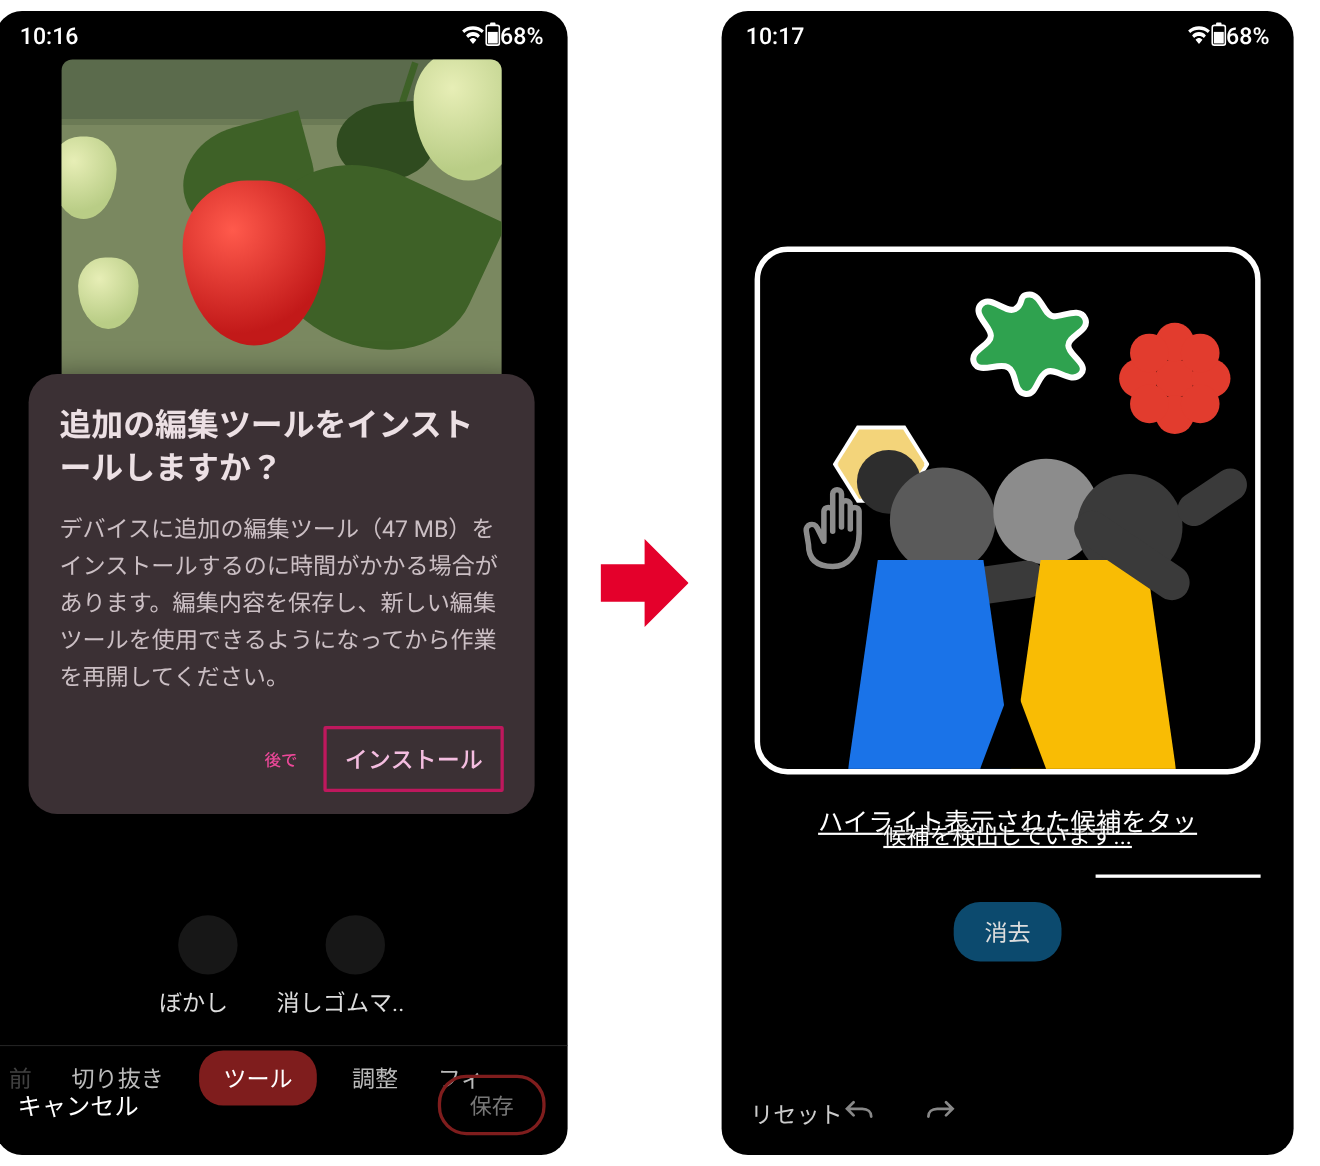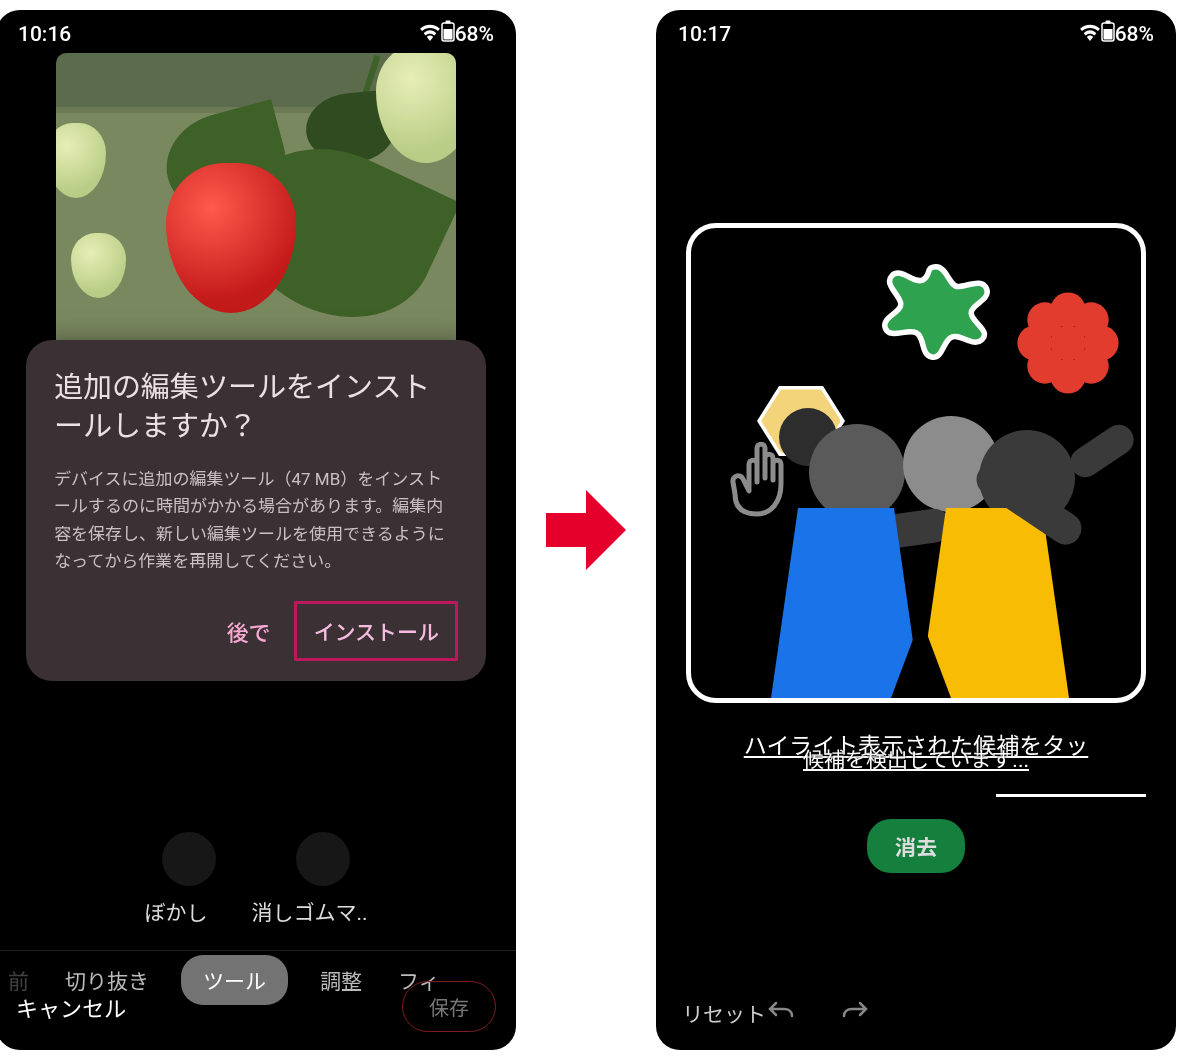--- a/index.html
+++ b/index.html
@@ -18,45 +18,45 @@
     .leaf.b{ width:120px; height:100px; right:170px; top:60px; transform:rotate(-15deg);}
     .leaf.c{ width:90px; height:70px; right:60px; top:40px; transform:rotate(-5deg); background:#2f4b1f;}
     .berry { position:absolute; border-radius:45% 45% 50% 50% / 40% 40% 60% 60%; }
     .berry.red{ width:130px; height:150px; background:radial-gradient(circle at 35% 30%, #ff5a4c, #c21919 70%); left:110px; top:110px;}
     .berry.green1{ width:100px; height:120px; background:radial-gradient(circle at 35% 30%, #e7eeb6, #b9cd86 70%); right:-20px; top:-10px;}
     .berry.green2{ width:60px; height:75px; background:radial-gradient(circle at 35% 30%, #e7eeb6, #b9cd86 70%); left:-10px; top:70px;}
     .berry.green3{ width:55px; height:65px; background:radial-gradient(circle at 35% 30%, #e7eeb6, #b9cd86 70%); left:15px; top:180px;}
     .stem{ position:absolute; width:6px; height:120px; background:#3e6127; left:300px; top:0; transform:rotate(18deg);}
 
     .dialog { position:absolute; left:30px; right:30px; top:330px; background:#3b3034; border-radius:26px; padding:28px 28px 20px; box-shadow:0 6px 30px rgba(0,0,0,.6); }
-    .dialog-title { font-size:29px; line-height:1.35; color:#ece0e4; font-weight:400; margin-bottom:20px; }
-    .dialog-body  { font-size:17px; line-height:1.6; color:#cbbfc4; }
+    .dialog-title { font-size:29px; line-height:1.35; color:#ece0e4; font-weight:700; margin-bottom:20px; }
+    .dialog-body  { font-size:21px; line-height:1.6; color:#cbbfc4; }
     .dialog-actions { display:flex; justify-content:flex-end; gap:12px; margin-top:26px; align-items:center; }
-    .btn-text { color:#f9a8d4; font-size:22px; padding:10px 12px; font-weight:500;}
+    .btn-text { color:#ec4899; font-size:15px; padding:10px 12px; font-weight:500;}
     .btn-install-wrap { border:3px solid #be185d; padding:2px; border-radius:2px; }
     .btn-install { color:#f4bde0; font-size:21px; padding:10px 14px; font-weight:500;}
 
     .tool-icons { position:absolute; top:822px; width:100%; display:flex; justify-content:center; gap:80px; opacity:.45;}
     .tool-icon-circle{ width:54px; height:54px; border-radius:50%; background:#333; }
     .tool-labels { position:absolute; top:886px; width:100%; display:flex; justify-content:center; gap:44px; font-size:21px; color:#ddd;}
     .tabs { position:absolute; top:940px; width:100%; display:flex; align-items:center; gap:28px; padding:0 8px; font-size:21px; color:#bbb; border-top:1px solid #222;}
     .tabs span{ padding:14px 4px;}
-    .tabs .active{ background:#737373; color:#fff; border-radius:22px; padding:10px 22px;}
+    .tabs .active{ background:#7f1d1d; color:#fff; border-radius:22px; padding:10px 22px;}
     .bottom-bar { position:absolute; bottom:0; width:100%; display:flex; justify-content:space-between; align-items:center; padding:14px 20px 18px; font-size:22px;}
-    .save-btn { color:#777; border:1px solid #7f1d1d; border-radius:26px; padding:10px 26px; font-size:20px;}
+    .save-btn { color:#777; border:3px solid #7f1d1d; border-radius:26px; padding:10px 26px; font-size:20px;}
 
     
     .illus-frame { margin:170px auto 0; width:460px; height:480px; background:#000; border:5px solid #fff; border-radius:30px; position:relative; overflow:hidden;}
     .caption-area{ margin:28px 30px 0; text-align:center; position:relative;text-decoration:underline;}
     .caption-main{ font-size:23px; line-height:1.4;}
     .caption-sub { font-size:21px; color:#fff; margin-top:-20px; opacity:1; text-shadow:0 0 3px #000;}
     .underline{ position:absolute; right:0; bottom:-24px; width:150px; height:3px; background:#fff;}
     .mode-pills { margin:46px auto 0; display:flex; justify-content:center; gap:0;}
     .mode-pills span{ font-size:21px; padding:12px 28px; color:#ddd;}
-    .mode-pills .sel{ background:#15803d; border-radius:24px;font-weight:bold;}
+    .mode-pills .sel{ background:#0c4a6e; border-radius:24px;}
     .bottom-bar2{ position:absolute; bottom:0; width:100%; display:flex; justify-content:flex-start; align-items:center; padding:18px 26px 22px;}
     .bb2-center{ display:flex; gap:44px; font-size:26px; color:#888;}
     .done-btn{ border:1.5px solid #666; color:#999; border-radius:26px; padding:10px 28px; font-size:21px;}
 
     
     .splat-green{ position:absolute; left:190px; top:30px; }
     .splat-red{ position:absolute; right:18px; top:60px;}
     .hex { position:absolute; left:70px; top:158px; width:80px; height:70px; background:#f3d47a; clip-path:polygon(25% 5%,75% 5%,100% 50%,75% 95%,25% 95%,0% 50%); outline:3px solid #fff; outline-offset:-1px; border-radius:6px;}
     .hex-border{ position:absolute; left:66px; top:154px; width:88px; height:78px; background:#fff; clip-path:polygon(25% 5%,75% 5%,100% 50%,75% 95%,25% 95%,0% 50%); border-radius:8px;}
     .hand{ position:absolute; left:36px; top:208px; color:#8c8c8c;}

